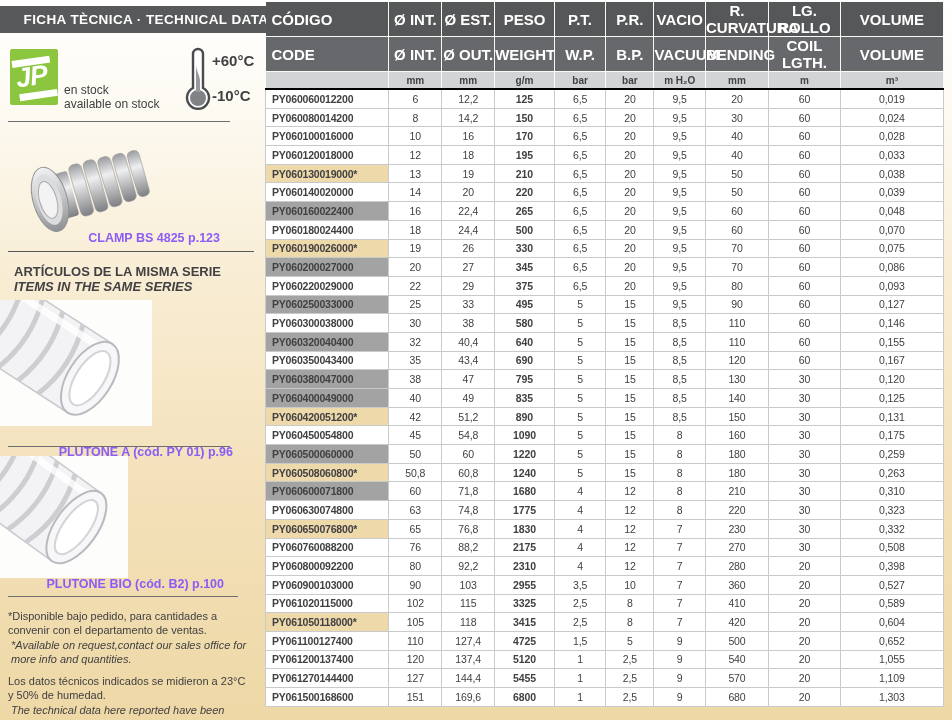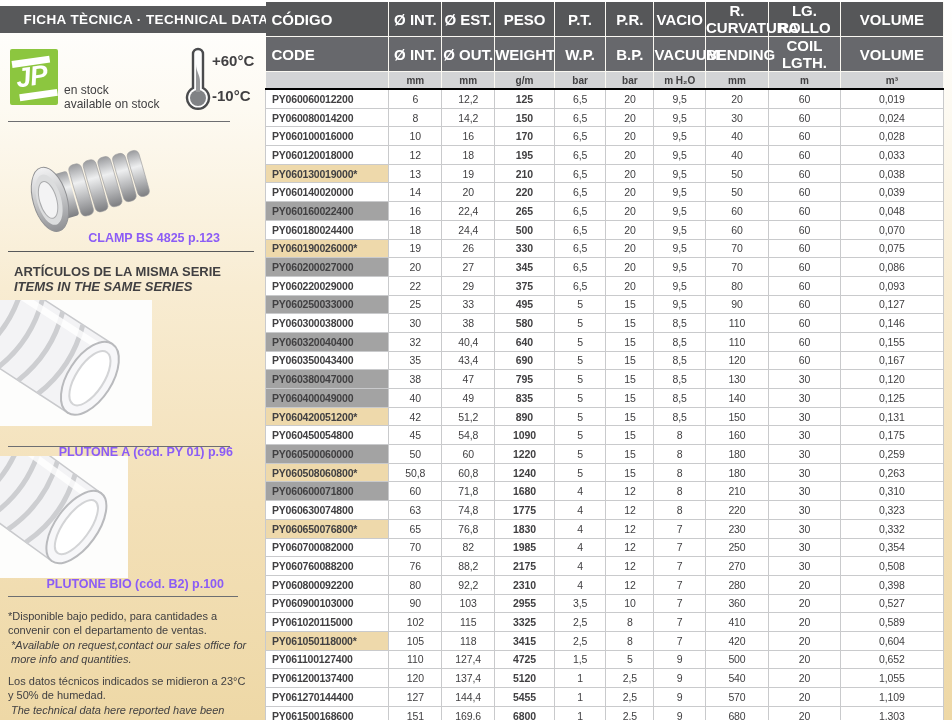--- a/index.html
+++ b/index.html
@@ -513,32 +513,20 @@
           <td>76,8</td>
           <td class="peso">1830</td>
           <td>4</td>
           <td>12</td>
           <td>7</td>
           <td>230</td>
           <td>30</td>
           <td>0,332</td>
         </tr>
         <tr>
-          <td class="code">PY060700082000</td>
-          <td>70</td>
-          <td>82</td>
-          <td class="peso">1985</td>
-          <td>4</td>
-          <td>12</td>
-          <td>7</td>
-          <td>250</td>
-          <td>30</td>
-          <td>0,354</td>
-        </tr>
-        <tr>
           <td class="code">PY060760088200</td>
           <td>76</td>
           <td>88,2</td>
           <td class="peso">2175</td>
           <td>4</td>
           <td>12</td>
           <td>7</td>
           <td>270</td>
           <td>30</td>
           <td>0,508</td>

